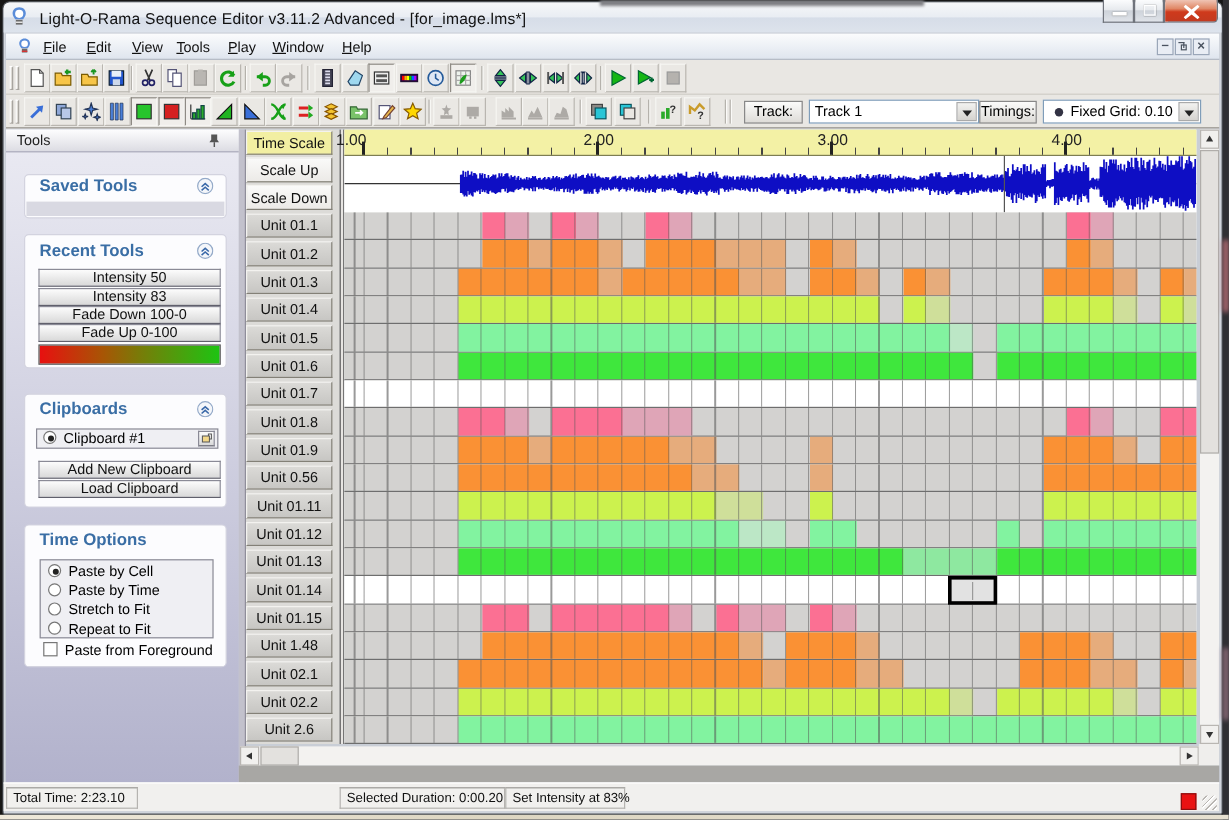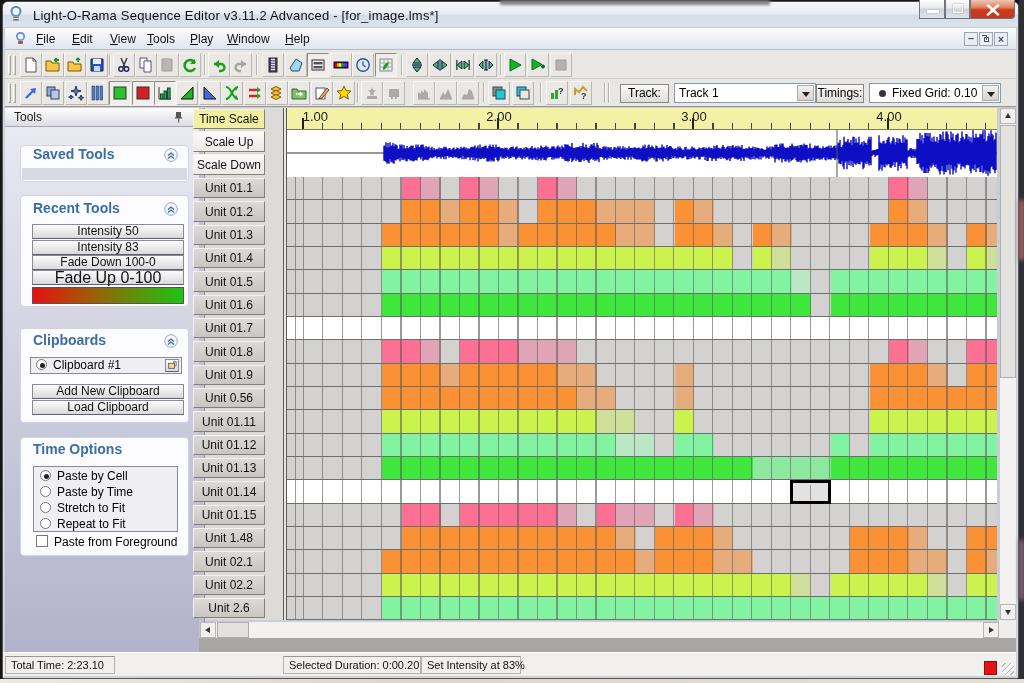--- a/index.html
+++ b/index.html
@@ -26,21 +26,21 @@
 #phdr{position:absolute;left:5px;top:108px;width:194px;height:19px;background:linear-gradient(#fdfdfe,#dcdce3);border-bottom:1px solid #a9a9b8;font-size:12px;color:#222;padding:2px 0 0 9px}
 .box{position:absolute;width:169px;background:#fcfcfe;border:1px solid #d3d3df;border-radius:4px}
 .stitle{position:absolute;font-size:14px;font-weight:bold;color:#3a6ea5}
 .chv{position:absolute;width:14px;height:14px}
 .chv svg{width:14px;height:14px}
 .pbtn{position:absolute;background:linear-gradient(#fcfcfc,#d9d9d9);border:1px solid #8a8a96;border-bottom-color:#60606c;text-align:center;color:#111;line-height:13px}
 .rad{display:inline-block;width:11px;height:11px;border-radius:50%;background:#fff;border:1px solid #777;vertical-align:top;margin-top:1px;position:relative}
 .rdot{position:absolute;left:3px;top:3px;width:5px;height:5px;border-radius:50%;background:#222}
 .chk{display:inline-block;width:12px;height:12px;background:#fff;border:1px solid #777;vertical-align:top}
 #splitter{position:absolute;left:199px;top:108px;width:6px;height:544px;background:#c2c1cc;border-right:1px solid #8f8e9a}
-.hbtn{position:absolute;left:193px;width:72px;background:linear-gradient(#dbdad7,#c7c6c3);border:1px solid;border-color:#f3f2ef #838077 #838077 #f3f2ef;font-size:12px;color:#111;text-align:right;display:flex;align-items:center;justify-content:center}
+.hbtn{position:absolute;left:205px;width:72px;background:linear-gradient(#dbdad7,#c7c6c3);border:1px solid;border-color:#f3f2ef #838077 #838077 #f3f2ef;font-size:12px;color:#111;text-align:right;display:flex;align-items:center;justify-content:center}
 #gridwrap{position:absolute;left:287px;top:108px;width:710px;height:512px;background:#fff}
 #ruler{position:absolute;left:0;top:0;width:710px;height:22px;background:#f3f1a5;border-bottom:1px solid #7d7d52;font-size:13px;color:#222}
 #ruler .mi{position:absolute;left:0;bottom:0;width:100%;height:6px;background:repeating-linear-gradient(90deg,transparent 0,transparent 16px,#444 16px,#444 17px,transparent 17px,transparent 19.5px)}
 #ruler .ma{position:absolute;left:0;bottom:0;width:100%;height:11px;background:repeating-linear-gradient(90deg,transparent 0,transparent 15px,#222 15px,#222 17px,transparent 17px,transparent 195px)}
 #wave{position:absolute;left:0;top:22px;width:710px;height:47px;background:#fff}
 .gr{position:absolute;left:0;width:710px;border-bottom:1px solid #6e6e6e}
 .gr i,.gr b{position:absolute;top:0;bottom:0;display:block}
 .gr b{left:0;right:0}
 #vsb{position:absolute;left:1000px;top:108px;width:16px;height:512px;background:#f3f2f0}
 #hsb{position:absolute;left:200px;top:622px;width:799px;height:16px;background:#f3f2f0}
@@ -419,21 +419,21 @@
 <div style="position:absolute;left:22px;top:168px;width:165px;height:12px;background:#d9d9e2"></div>
 <div class="box" style="left:20px;top:195px;height:112px"></div>
 <div class="stitle" style="left:33px;top:200px">Recent Tools</div>
 <div class="chv" style="left:164px;top:202px"><svg viewBox="0 0 14 14">
       <circle cx="7" cy="7" r="6.3" fill="#f4f6fa" stroke="#93a9c8"></circle>
       <path d="M4 7.6l3-2.6 3 2.6M4 10.6l3-2.6 3 2.6" fill="none" stroke="#3a68a8" stroke-width="1.3"></path>
     </svg></div>
 <div class="pbtn" style="left:32px;top:224px;width:152px;height:15px;font-size:12px">Intensity 50</div>
 <div class="pbtn" style="left:32px;top:240px;width:152px;height:15px;font-size:12px">Intensity 83</div>
 <div class="pbtn" style="left:32px;top:255px;width:152px;height:15px;font-size:12px">Fade Down 100-0</div>
-<div class="pbtn" style="left:32px;top:270px;width:152px;height:15px;font-size:16px">Fade Up 0-100</div>
+<div class="pbtn" style="left:32px;top:270px;width:152px;height:15px;font-size:12px">Fade Up 0-100</div>
 <div style="position:absolute;left:32px;top:287px;width:152px;height:17px;border:1px solid #555;box-sizing:border-box;background:linear-gradient(90deg,#e81010,#a85505 35%,#7a7a08 55%,#1dc412)"></div>
 <div class="box" style="left:20px;top:328px;height:95px"></div>
 <div class="stitle" style="left:33px;top:332px">Clipboards</div>
 <div class="chv" style="left:164px;top:334px"><svg viewBox="0 0 14 14">
       <circle cx="7" cy="7" r="6.3" fill="#f4f6fa" stroke="#93a9c8"></circle>
       <path d="M4 7.6l3-2.6 3 2.6M4 10.6l3-2.6 3 2.6" fill="none" stroke="#3a68a8" stroke-width="1.3"></path>
     </svg></div>
 <div style="position:absolute;left:30px;top:357px;width:152px;height:17px;border:1px solid #8a8a96;background:#efeff3;box-sizing:border-box"></div>
 <div style="position:absolute;left:36px;top:358px;height:16px;font-size:12px;white-space:nowrap"><span class="rad"><span class="rdot"></span></span><span style="vertical-align:top;line-height:15px;margin-left:6px">Clipboard #1</span></div>
 <div class="pbtn" style="left:165px;top:359px;width:14px;height:13px;font-size:8px"><svg viewBox="0 0 12 12" style="width:10px;height:10px">
@@ -473,21 +473,21 @@
 <div class="hbtn" style="top:528px;height:20px">Unit 1.48</div>
 <div class="hbtn" style="top:551px;height:21px">Unit 02.1</div>
 <div class="hbtn" style="top:575px;height:20px">Unit 02.2</div>
 <div class="hbtn" style="top:598px;height:20px">Unit 2.6</div>
 <div style="position:absolute;left:283px;top:108px;width:4px;height:512px;background:#e7e5e2;border-left:1px solid #5a5a5a;border-right:1px solid #5a5a5a"></div>
 
 <div id="gridwrap">
   <div id="ruler">
       <div class="mi"></div>
       <div class="ma"></div>
-      <span style="position:absolute;left:-7px;top:1px;width:48px;text-align:right">1.00</span>
+      <span style="position:absolute;left:-7px;top:1px;width:48px;text-align:left">1.00</span>
       <span style="position:absolute;left:188px;top:1px;width:48px;text-align:center">2.00</span>
       <span style="position:absolute;left:383px;top:1px;width:48px;text-align:center">3.00</span>
       <span style="position:absolute;left:578px;top:1px;width:48px;text-align:center">4.00</span>
     </div>
   <div id="wave">
     <svg width="710" height="47" style="position:absolute;left:0;top:0">
       <line x1="0" y1="23" x2="710" y2="23" stroke="#333" stroke-width="1"></line>
       <path d="M97 15.7V30.8M98 15.5V30.9M99 12.2V32.0M100 17.5V33.8M101 13.1V32.8M102 17.2V33.8M103 12.2V29.2M104 15.8V32.2M105 15.5V31.3M106 13.0V33.0M107 16.4V33.8M108 14.2V30.0M109 14.4V30.4M110 15.4V28.9M111 18.7V29.5M112 18.7V28.3M113 14.4V31.6M114 15.8V27.7M115 14.4V29.9M116 18.5V28.7M117 15.1V30.2M118 18.2V28.6M119 18.6V31.0M120 15.9V31.6M121 18.6V29.3M122 17.5V28.8M123 16.7V30.5M124 15.4V30.3M125 16.0V30.8M126 15.5V31.6M127 18.8V30.9M128 18.0V30.3M129 14.4V29.9M130 16.8V30.4M131 14.4V27.8M132 17.2V27.2M133 16.7V27.5M134 15.1V29.6M135 14.4V27.1M136 14.4V30.9M137 17.1V29.9M138 18.7V29.2M139 16.1V29.8M140 17.6V29.7M141 17.3V30.2M142 16.5V28.5M143 19.9V27.8M144 18.0V27.0M145 16.7V28.3M146 20.0V27.6M147 18.1V27.3M148 19.4V25.9M149 19.5V26.4M150 18.8V28.5M151 19.5V27.1M152 17.5V27.0M153 19.7V27.3M154 18.0V28.7M155 18.8V26.7M156 18.3V27.3M157 16.7V29.3M158 17.6V26.0M159 16.7V29.3M160 18.8V26.0M161 19.7V26.0M162 18.3V27.8M163 18.1V26.5M164 20.1V27.3M165 19.3V26.9M166 18.3V28.1M167 17.5V26.2M168 19.7V27.2M169 19.0V27.5M170 17.4V27.2M171 18.0V28.3M172 19.5V28.5M173 18.5V28.2M174 16.7V26.9M175 18.5V29.3M176 17.8V26.1M177 16.7V29.3M178 18.6V28.0M179 17.4V29.3M180 19.5V27.4M181 18.2V27.4M182 19.2V27.0M183 18.3V30.2M184 16.9V27.7M185 16.7V27.0M186 17.5V30.0M187 16.4V27.2M188 15.4V30.5M189 18.6V28.6M190 17.2V28.1M191 15.5V31.4M192 18.3V27.8M193 14.6V29.3M194 18.6V28.9M195 17.0V28.6M196 17.0V27.5M197 16.6V29.0M198 15.8V27.8M199 15.6V28.1M200 18.2V31.4M201 18.2V31.4M202 15.9V31.4M203 14.6V29.6M204 16.4V31.4M205 17.1V29.9M206 14.6V31.4M207 16.9V31.4M208 18.4V27.7M209 14.6V27.3M210 17.3V29.9M211 17.1V31.4M212 16.4V30.2M213 17.8V27.2M214 18.5V26.0M215 17.9V28.6M216 18.2V27.5M217 19.2V28.7M218 17.6V27.2M219 17.9V28.3M220 17.8V26.2M221 20.0V27.1M222 19.3V28.8M223 18.0V27.7M224 17.0V27.9M225 17.1V26.1M226 16.5V27.2M227 18.9V26.3M228 18.3V27.5M229 17.0V29.5M230 16.5V28.3M231 19.5V27.4M232 18.2V26.2M233 18.4V27.8M234 18.0V27.7M235 19.1V29.5M236 19.5V28.3M237 17.8V26.2M238 19.8V28.7M239 17.1V26.7M240 17.8V27.4M241 18.2V26.3M242 19.4V29.5M243 17.9V28.8M244 17.5V28.0M245 16.0V29.8M246 19.1V29.6M247 18.2V27.5M248 17.4V28.7M249 18.6V29.9M250 19.4V26.7M251 17.3V30.6M252 19.2V28.9M253 18.2V28.2M254 15.4V30.6M255 16.7V28.7M256 18.0V27.4M257 17.2V30.0M258 16.9V29.7M259 15.4V30.6M260 17.5V28.2M261 16.8V26.8M262 19.2V27.6M263 18.5V27.0M264 18.2V26.9M265 16.3V29.8M266 16.7V27.6M267 16.2V29.6M268 18.2V27.8M269 18.8V28.5M270 16.6V28.5M271 15.4V27.5M272 17.6V28.5M273 16.7V26.7M274 19.2V26.8M275 15.4V28.7M276 17.2V27.4M277 17.7V29.2M278 13.9V30.7M279 15.1V30.9M280 14.6V30.7M281 14.6V31.7M282 16.0V30.9M283 16.5V28.3M284 16.7V28.4M285 13.1V32.1M286 17.9V30.6M287 18.1V29.7M288 18.2V28.1M289 17.3V30.9M290 17.5V28.9M291 17.0V30.1M292 17.2V31.7M293 15.9V32.0M294 18.2V32.0M295 16.0V30.0M296 13.1V28.7M297 16.7V31.3M298 17.7V28.3M299 14.4V30.0M300 17.2V30.1M301 18.4V31.4M302 18.0V32.9M303 16.2V29.8M304 14.5V29.0M305 14.2V28.0M306 15.9V30.0M307 13.1V29.0M308 16.3V30.9M309 17.9V29.4M310 13.1V30.6M311 15.1V28.7M312 18.4V32.2M313 18.0V27.0M314 19.0V27.1M315 19.1V26.7M316 17.0V27.8M317 16.3V29.7M318 17.8V28.3M319 16.3V27.9M320 19.4V29.7M321 17.0V27.4M322 17.5V28.6M323 18.6V26.1M324 16.9V28.5M325 19.8V27.1M326 19.6V27.3M327 17.3V28.0M328 17.1V27.8M329 19.5V28.3M330 17.7V28.7M331 16.3V26.7M332 18.1V28.3M333 16.3V27.5M334 19.5V28.9M335 18.2V26.9M336 16.3V28.0M337 19.0V28.9M338 17.3V29.7M339 19.8V26.7M340 17.9V27.1M341 18.7V29.7M342 16.3V27.6M343 18.1V26.6M344 18.1V29.7M345 17.8V26.5M346 18.4V27.4M347 17.6V28.4M348 17.3V28.8M349 18.1V28.9M350 18.6V29.7M351 17.7V28.9M352 17.6V29.7M353 18.5V28.8M354 18.8V29.8M355 17.8V31.6M356 15.4V30.9M357 17.3V30.2M358 14.4V30.6M359 18.5V31.6M360 18.0V31.6M361 15.4V30.3M362 14.4V27.2M363 17.8V29.0M364 17.1V27.8M365 15.4V27.8M366 17.1V27.7M367 18.2V29.5M368 18.8V27.4M369 15.4V31.6M370 16.2V31.6M371 18.1V28.2M372 18.3V27.9M373 17.5V29.6M374 18.1V28.2M375 14.4V29.6M376 17.2V31.6M377 16.6V28.1M378 18.7V28.1M379 17.9V29.2M380 15.0V27.1M381 17.5V30.7M382 16.8V29.6M383 15.9V29.1M384 16.3V29.1M385 17.7V26.5M386 18.7V28.3M387 19.3V27.5M388 18.5V26.1M389 18.3V28.6M390 19.9V27.5M391 16.5V28.4M392 18.3V27.6M393 16.5V26.9M394 18.1V27.6M395 19.7V28.5M396 19.5V28.1M397 19.8V27.2M398 17.1V26.1M399 17.0V26.4M400 19.9V29.5M401 18.8V29.5M402 19.9V29.0M403 19.3V26.8M404 18.6V28.8M405 16.5V27.8M406 18.1V26.2M407 17.4V27.8M408 18.8V28.5M409 19.4V27.0M410 19.5V26.6M411 19.1V27.3M412 17.4V29.5M413 17.9V29.5M414 19.5V26.8M415 17.9V26.8M416 17.2V27.1M417 17.3V26.1M418 19.0V30.0M419 17.4V26.9M420 19.1V31.0M421 18.1V31.0M422 16.7V27.7M423 18.8V27.5M424 17.8V28.1M425 18.2V31.0M426 19.2V29.0M427 15.7V27.8M428 18.5V29.3M429 16.1V31.0M430 15.0V28.2M431 18.1V28.5M432 17.8V28.5M433 18.4V27.0M434 18.7V28.9M435 16.7V26.8M436 15.0V28.2M437 17.1V28.4M438 19.2V28.0M439 18.3V29.2M440 17.0V30.2M441 15.8V29.6M442 17.8V28.2M443 16.0V31.0M444 18.8V28.6M445 15.7V27.3M446 15.0V27.6M447 17.8V27.6M448 17.3V29.0M449 15.7V27.9M450 18.1V29.3M451 15.7V29.8M452 17.5V28.8M453 16.5V28.7M454 18.1V31.0M455 15.0V27.0M456 18.9V28.4M457 18.7V31.0M458 19.2V27.5M459 17.9V26.8M460 19.0V28.3M461 18.3V27.3M462 16.5V28.4M463 18.0V29.5M464 18.2V29.5M465 17.9V27.3M466 16.5V29.0M467 19.6V26.1M468 17.0V29.5M469 18.4V27.4M470 17.6V28.5M471 18.1V28.3M472 17.9V29.5M473 19.5V26.3M474 18.5V29.5M475 18.3V26.4M476 19.3V27.4M477 19.8V26.2M478 19.8V26.5M479 19.4V28.6M480 16.5V27.2M481 18.0V27.9M482 17.4V29.0M483 16.5V26.5M484 19.6V26.2M485 16.5V27.5M486 17.1V26.0M487 17.6V28.2M488 15.0V32.5M489 14.4V29.2M490 14.6V27.5M491 16.9V29.0M492 17.0V30.2M493 13.5V28.8M494 15.3V28.3M495 13.5V32.5M496 13.5V29.3M497 16.8V28.8M498 17.7V31.3M499 18.1V31.7M500 17.6V29.2M501 17.4V30.4M502 17.8V32.5M503 15.8V29.1M504 15.9V31.3M505 13.5V29.9M506 15.6V29.4M507 16.9V28.4M508 16.3V27.5M509 16.0V30.0M510 16.5V31.8M511 15.4V31.8M512 18.0V31.8M513 14.9V30.3M514 15.1V32.5M515 14.8V30.5M516 16.6V29.8M517 13.5V30.2M518 15.1V29.6M519 14.8V30.8M520 15.1V32.5M521 18.4V28.9M522 18.1V28.2M523 13.5V31.4M524 17.7V30.2M525 18.8V30.6M526 18.3V27.6M527 17.4V30.6M528 15.4V30.6M529 16.2V28.6M530 16.0V28.9M531 15.4V27.9M532 18.0V29.4M533 17.7V29.8M534 18.7V28.5M535 18.5V29.5M536 16.2V27.9M537 17.9V26.7M538 18.0V29.8M539 17.1V30.6M540 16.4V27.4M541 16.6V29.5M542 15.4V29.6M543 18.2V29.0M544 15.4V29.8M545 17.9V27.8M546 17.2V28.6M547 16.0V27.9M548 15.4V30.0M549 18.1V28.8M550 15.4V27.8M551 12.5V29.5M552 13.3V33.5M553 10.0V33.7M554 16.9V34.2M555 16.9V31.1M556 14.7V36.4M557 6.8V39.2M558 11.7V32.7M559 12.4V30.9M560 11.3V39.2M561 9.1V31.7M562 12.5V35.1M563 12.4V30.6M564 10.0V35.8M565 15.3V31.3M566 6.8V36.9M567 6.8V32.5M568 13.0V34.2M569 8.4V34.8M570 12.5V32.7M571 12.7V33.7M572 6.8V33.9M573 15.0V34.5M574 13.8V31.2M575 11.9V32.2M576 15.4V39.2M577 11.0V37.7M578 12.7V32.8M579 13.1V34.2M580 15.1V31.2M581 9.5V33.7M582 6.8V35.6M583 9.3V33.0M584 6.8V35.3M585 21.1V25.9M586 20.1V24.8M587 20.2V24.8M588 20.0V26.9M589 19.8V25.6M590 19.1V25.6M591 19.1V24.9M592 5.2V40.8M593 12.2V39.1M594 13.0V34.7M595 13.7V40.8M596 11.2V34.4M597 10.7V36.9M598 13.9V37.4M599 13.1V34.1M600 9.9V35.5M601 7.8V34.2M602 6.7V34.0M603 12.6V37.3M604 14.2V38.1M605 11.2V36.3M606 7.2V35.0M607 8.5V32.1M608 14.5V37.0M609 12.0V32.5M610 8.1V32.1M611 13.1V40.8M612 8.4V36.1M613 9.1V34.3M614 12.4V38.3M615 12.7V31.4M616 5.2V33.3M617 12.5V33.6M618 7.5V32.6M619 9.7V35.7M620 9.3V38.8M621 20.6V27.4M622 20.2V26.3M623 18.6V26.4M624 18.1V27.4M625 19.3V27.9M626 19.5V25.5M627 18.8V27.9M628 20.7V26.5M629 18.8V27.9M630 8.9V34.0M631 9.1V34.1M632 9.3V33.0M633 3.0V37.4M634 10.6V38.7M635 5.0V40.8M636 13.6V36.8M637 8.1V43.0M638 3.0V43.0M639 3.0V43.0M640 6.1V38.6M641 3.0V43.0M642 6.4V41.3M643 3.0V35.5M644 11.3V37.7M645 7.5V36.5M646 12.1V33.6M647 6.5V35.3M648 11.3V37.1M649 12.0V34.4M650 7.0V38.5M651 13.0V39.3M652 9.9V41.4M653 3.9V44.6M654 5.1V40.8M655 9.2V35.9M656 1.4V41.2M657 9.2V44.6M658 10.9V41.8M659 1.4V42.3M660 1.4V34.9M661 4.2V40.3M662 9.3V34.2M663 12.3V44.6M664 1.4V34.8M665 7.6V38.7M666 3.5V44.6M667 9.9V40.6M668 11.4V36.3M669 5.1V42.7M670 4.5V37.7M671 3.2V33.2M672 12.5V34.6M673 10.9V33.2M674 8.0V39.5M675 1.4V36.0M676 6.8V36.7M677 9.8V36.6M678 8.8V38.4M679 3.9V35.3M680 4.2V34.6M681 9.5V35.3M682 6.4V35.2M683 11.5V40.7M684 7.3V43.2M685 12.5V38.7M686 0.3V38.4M687 7.4V40.2M688 7.9V34.4M689 3.8V41.9M690 7.2V38.0M691 7.4V38.6M692 7.2V37.1M693 3.7V41.9M694 5.3V41.9M695 4.1V35.4M696 0.3V43.2M697 8.9V41.8M698 0.3V40.3M699 11.4V43.8M700 10.5V40.8M701 6.0V45.7M702 3.4V41.6M703 6.5V43.4M704 0.3V37.2M705 4.1V35.9M706 5.2V38.9M707 10.5V40.3M708 9.0V43.2M709 2.5V40.0" stroke="#0e0ec4" stroke-width="1.45"></path>
       <line x1="550" y1="0" x2="550" y2="47" stroke="#555" stroke-width="1"></line>
     </svg>

